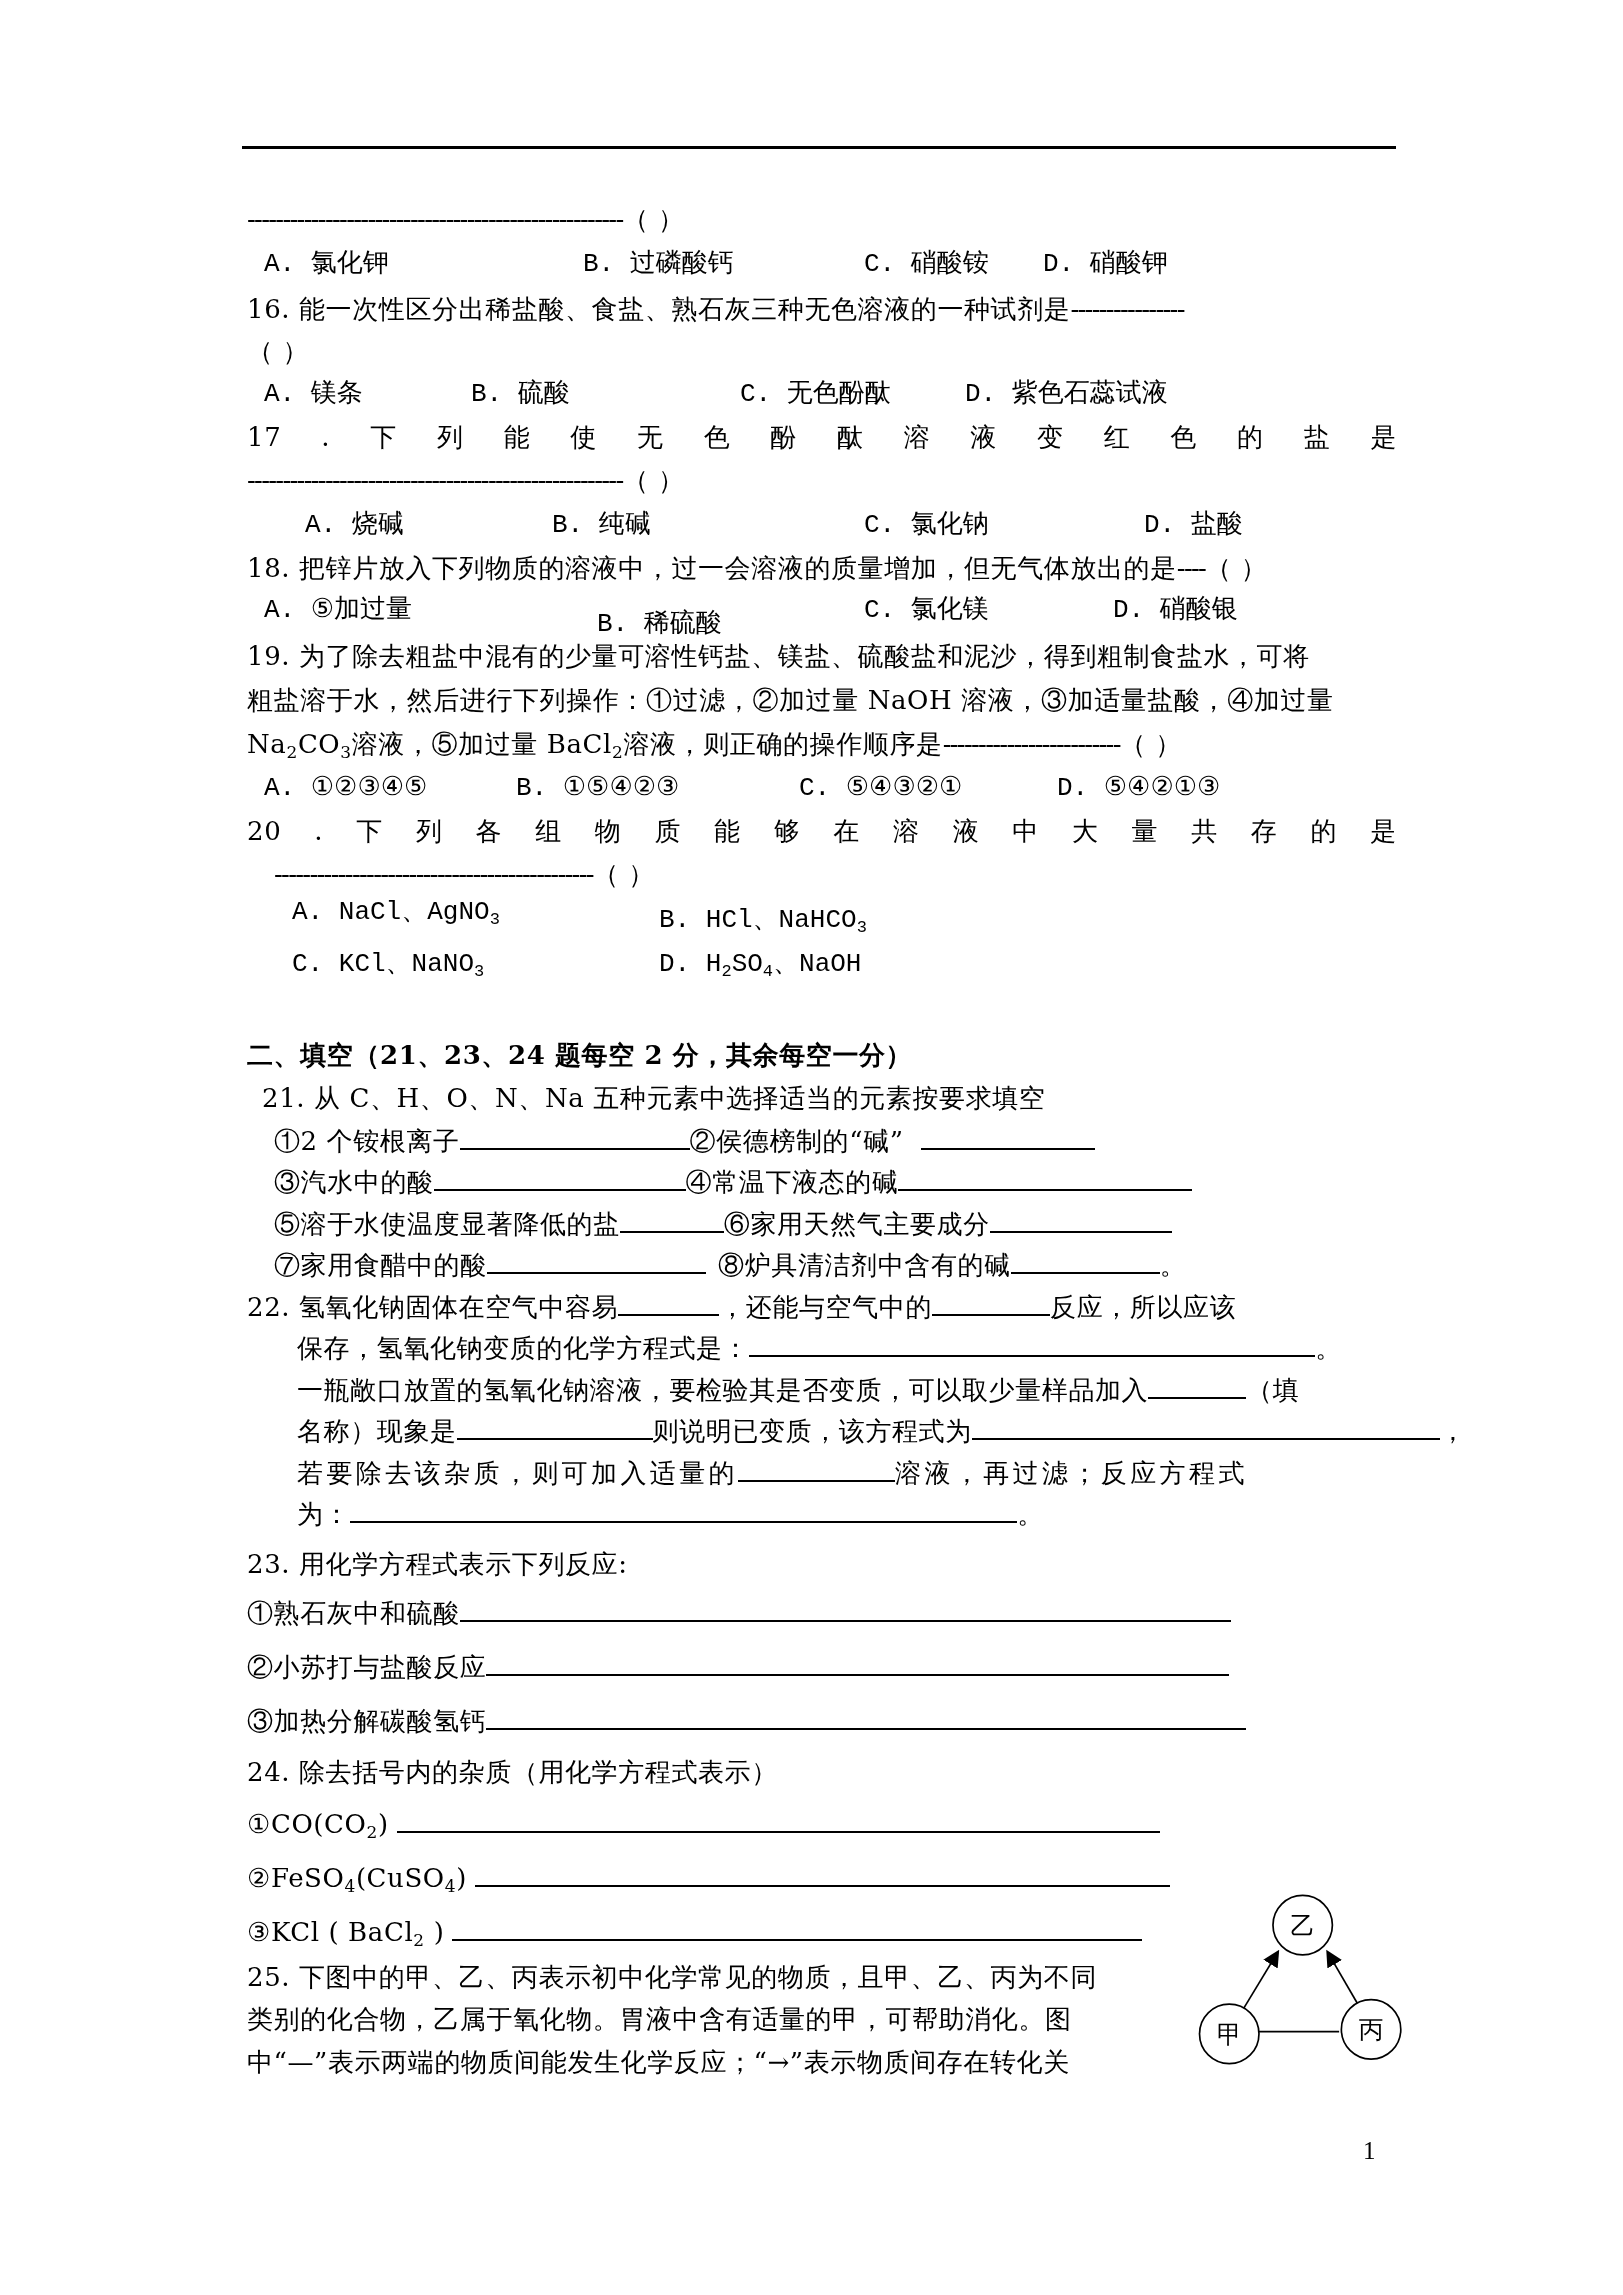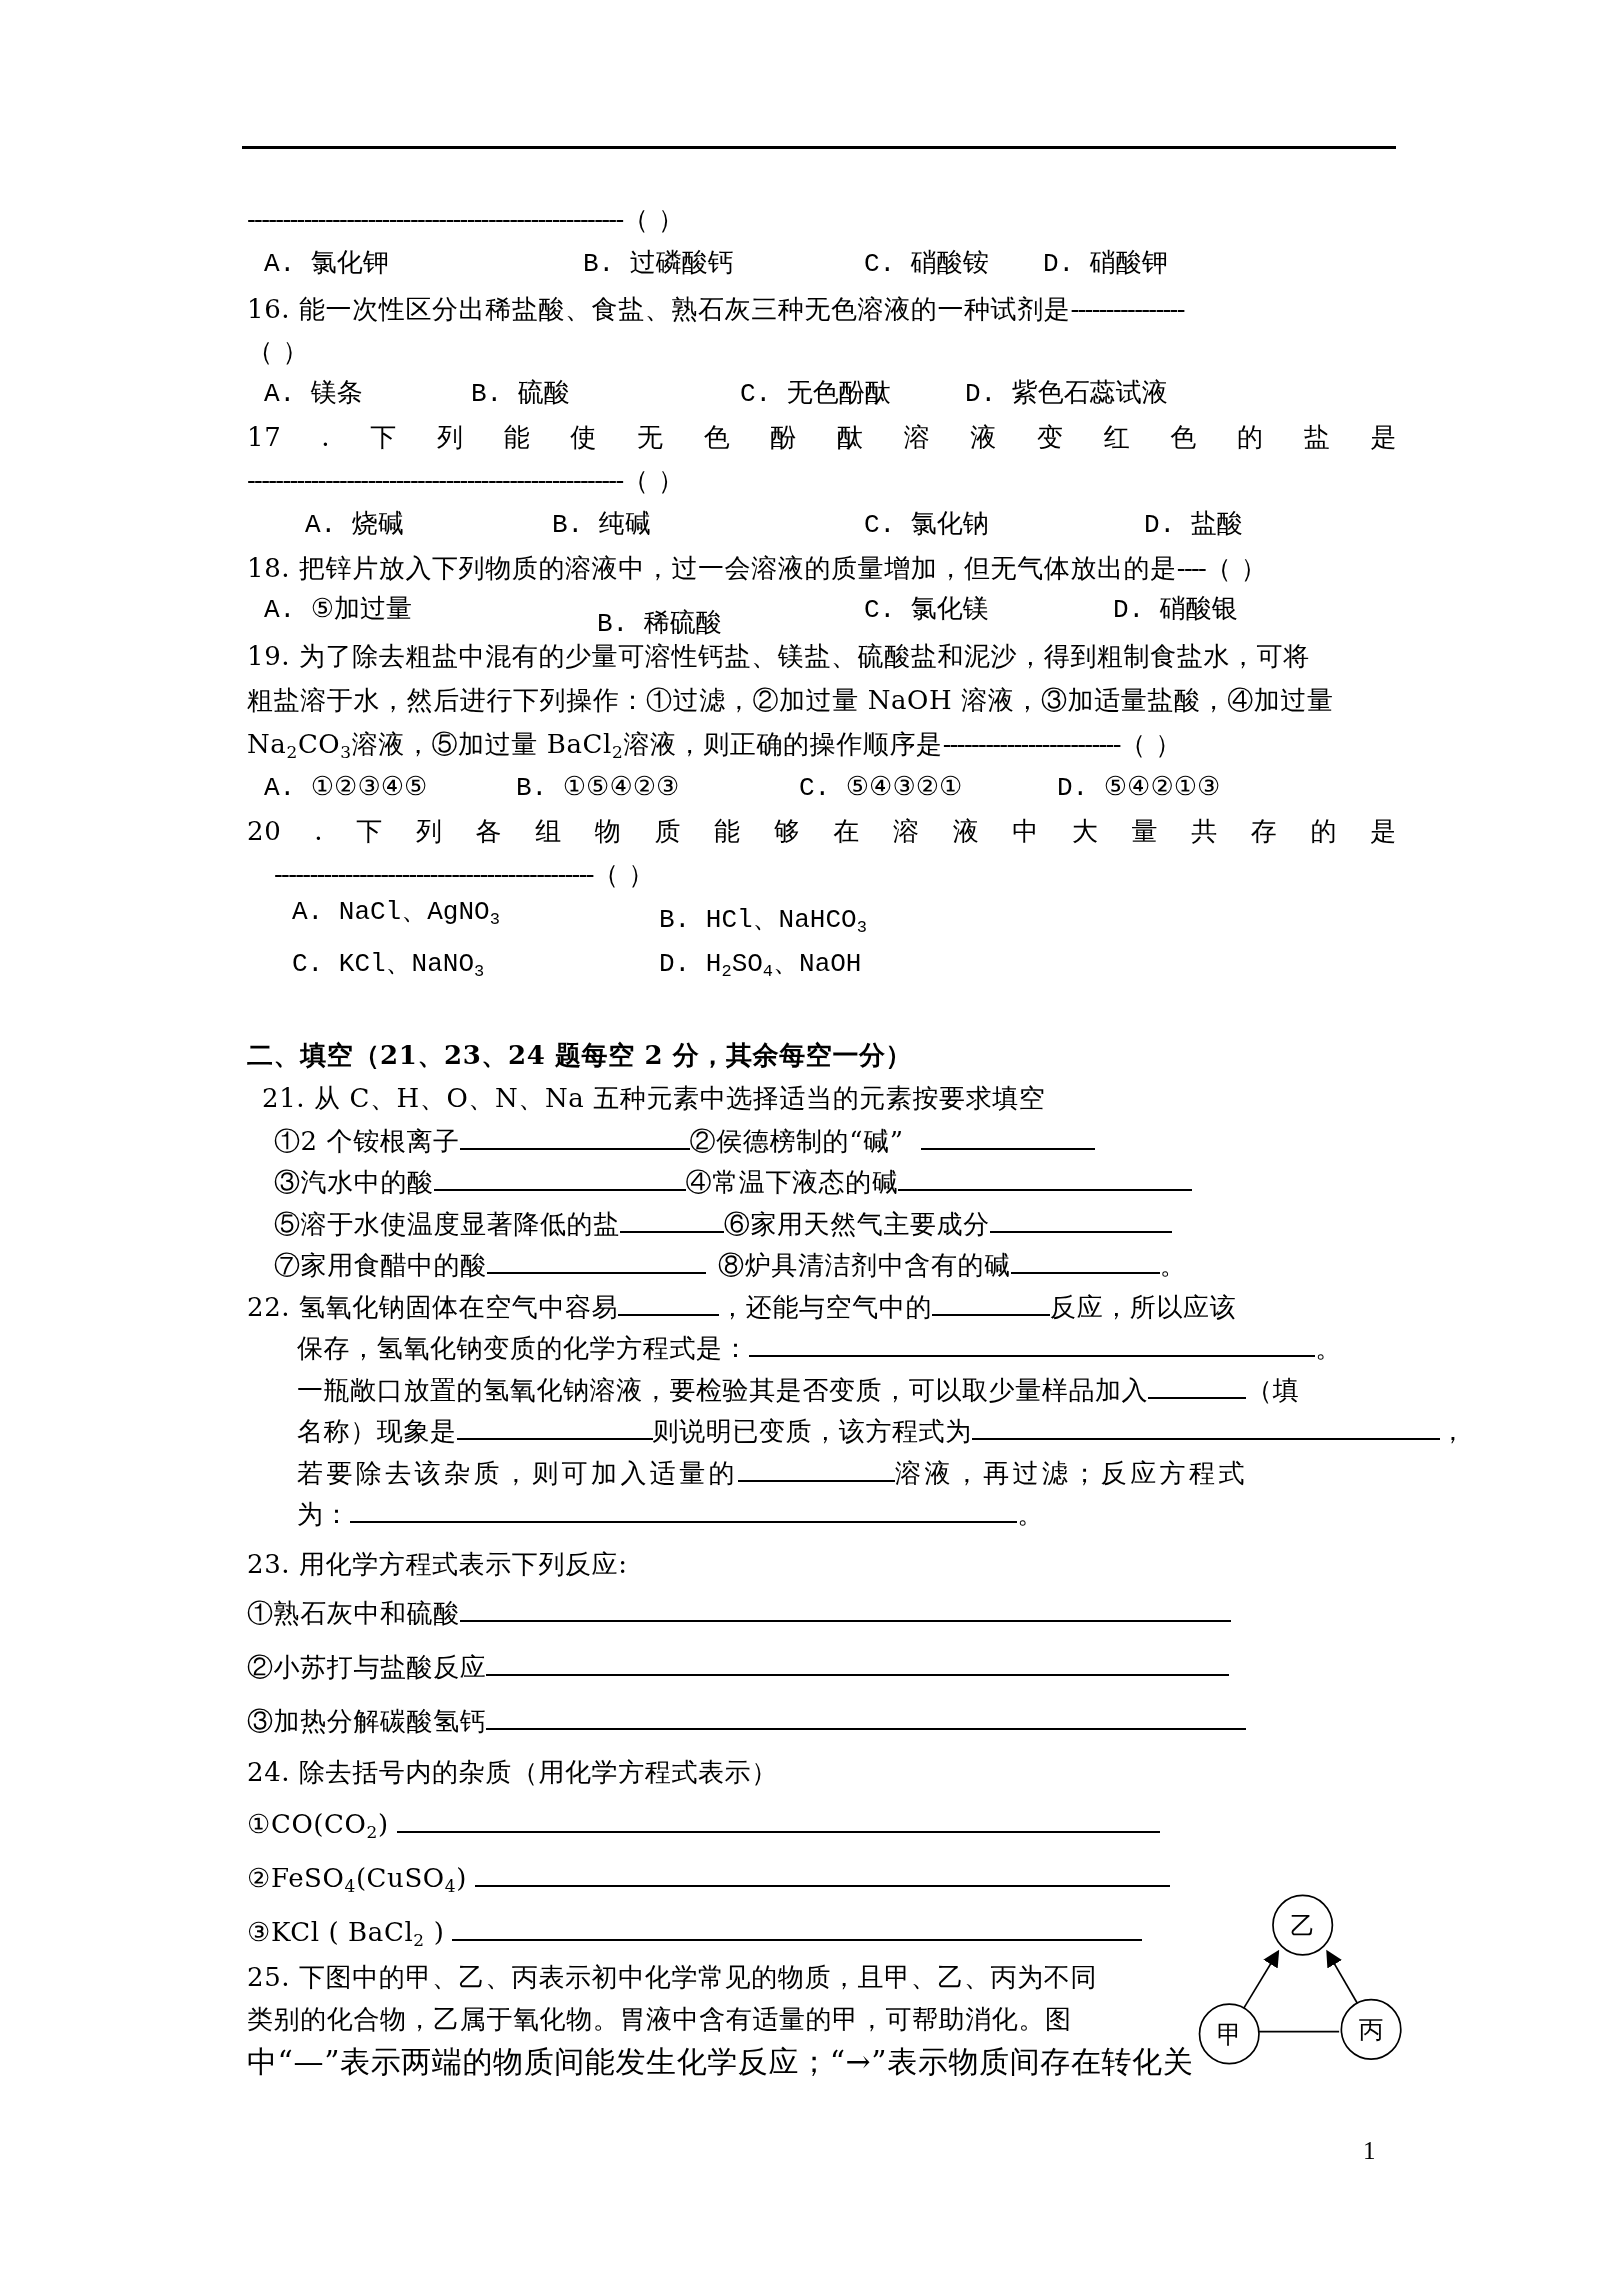--- a/index.html
+++ b/index.html
@@ -169,21 +169,21 @@
 </div>
 <div class="ln" style="top:1860px;">
   <span>②FeSO</span><sub>4</sub><span>(CuSO</span><sub>4</sub><span>)</span><span class="blank" style="width:695px;margin-left:7.9px"></span>
 </div>
 <div class="ln" style="top:1914px;">
   <span>③KCl ( BaCl</span><sub>2</sub><span> )</span><span class="blank" style="width:690px;margin-left:7.9px"></span>
 </div>
 
 <div class="ln" style="top:1960px;font-size:26px;">25. 下图中的甲、乙、丙表示初中化学常见的物质，且甲、乙、丙为不同</div>
 <div class="ln" style="top:2002px;font-size:26px;">类别的化合物，乙属于氧化物。胃液中含有适量的甲，可帮助消化。图</div>
-<div class="ln" style="top:2045px;font-size:30px;">中“—”表示两端的物质间能发生化学反应；“→”表示物质间存在转化关</div>
+<div class="ln" style="top:2045px;font-size:26px;">中“—”表示两端的物质间能发生化学反应；“→”表示物质间存在转化关</div>
 
 <svg id="diagram" viewBox="0 0 420 330">
   <defs>
     <marker id="arrowhead" markerWidth="10" markerHeight="10" refX="8" refY="5" orient="auto">
       <path d="M0,0 L10,5 L0,10 Z" fill="#000"></path>
     </marker>
   </defs>
   <line x1="108" y1="216" x2="168" y2="117" stroke="#000" stroke-width="3" marker-end="url(#arrowhead)"></line>
   <line x1="312" y1="210" x2="258" y2="117" stroke="#000" stroke-width="3" marker-end="url(#arrowhead)"></line>
   <line x1="130" y1="258" x2="278" y2="258" stroke="#000" stroke-width="3"></line>

